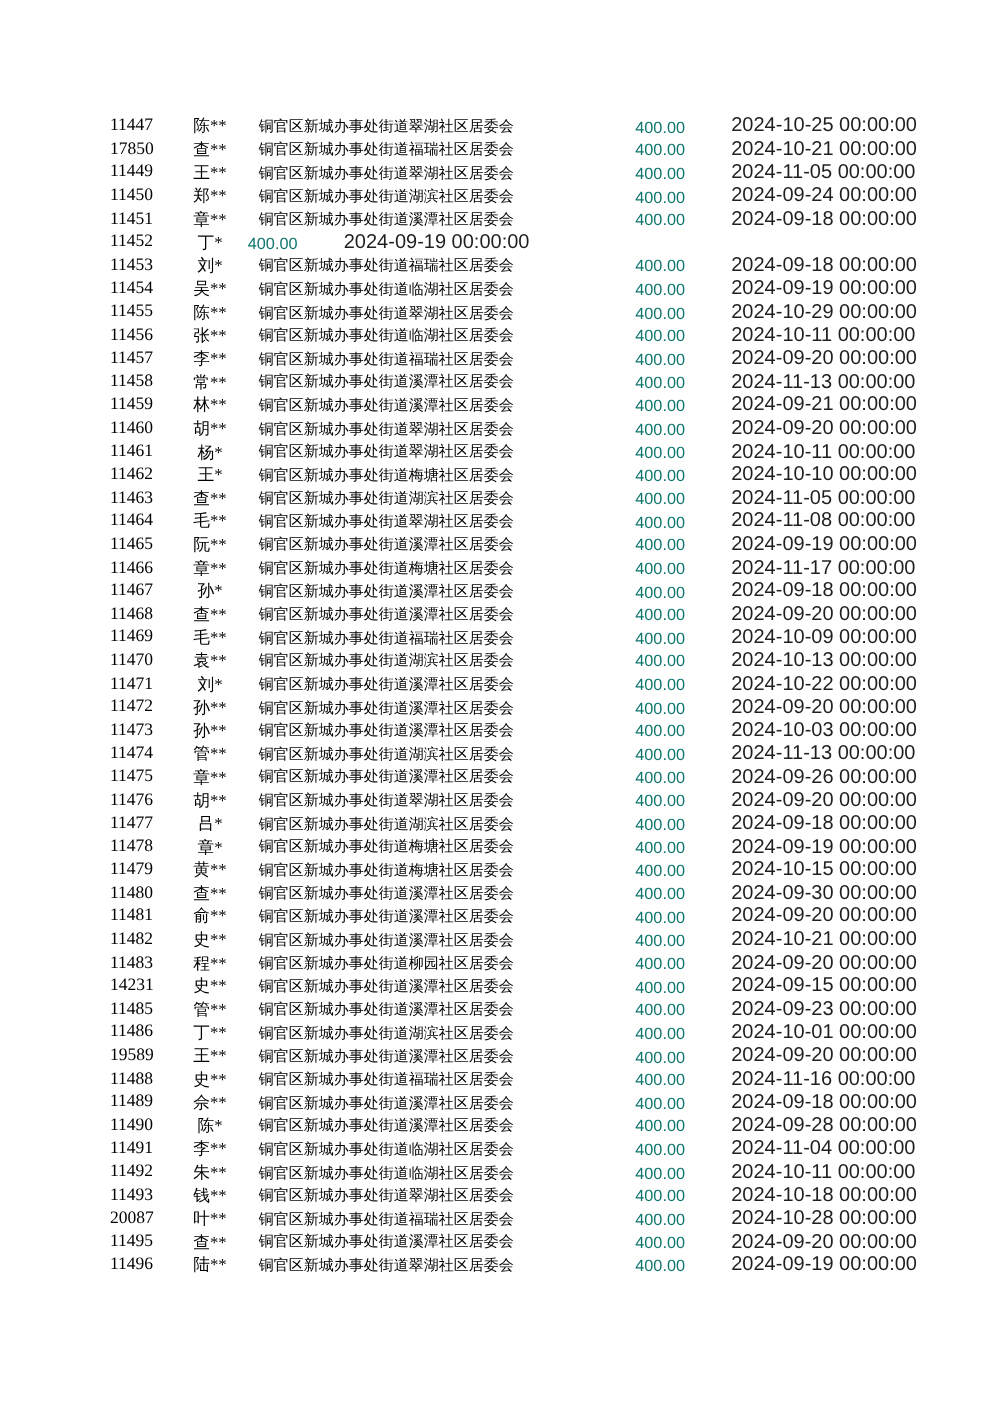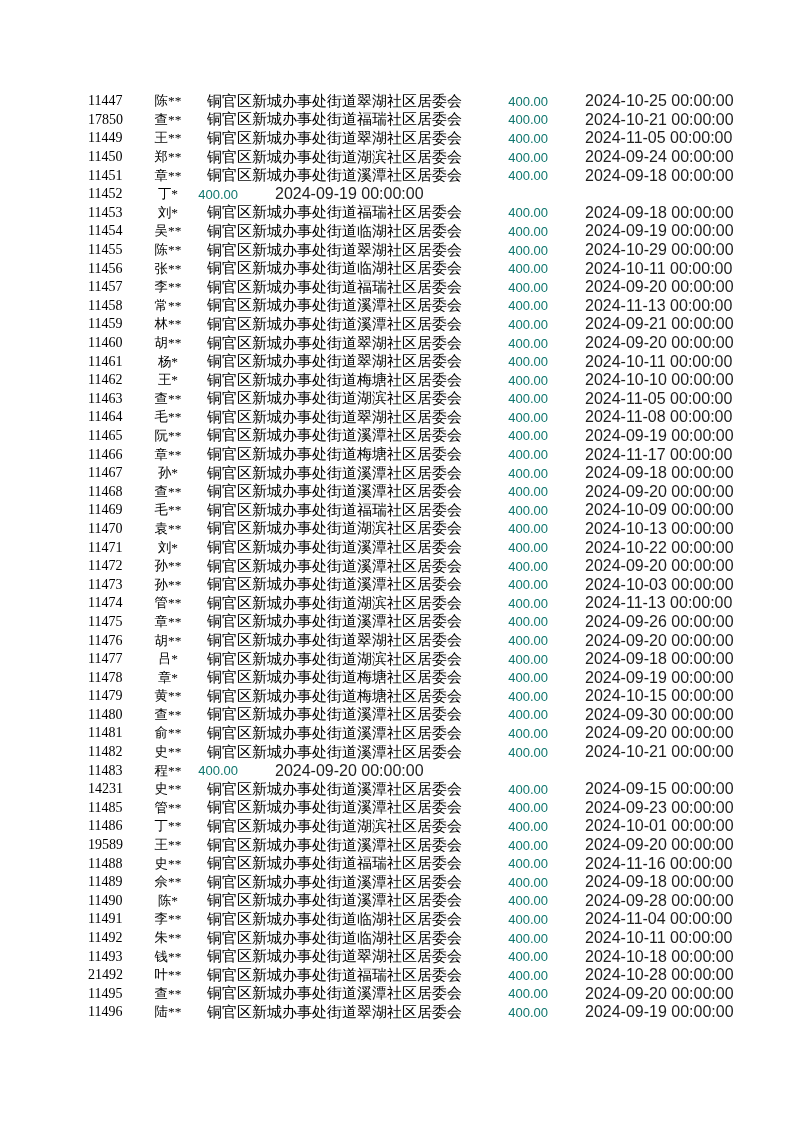--- a/index.html
+++ b/index.html
@@ -36,21 +36,21 @@
   .c-name {
     width: 60px;
     text-align: center;
     font-size: 13.4px;
     color: #000000;
     font-family: "Liberation Serif", "DejaVu Serif", serif;
   }
   .c-org {
     margin-left: 9px;
     width: 301px;
-    font-size: 15px;
+    font-size: 12px;
     color: #000000;
     font-family: "Liberation Serif", "DejaVu Serif", serif;
     overflow: visible;
   }
   .c-amount {
     width: 40px;
     text-align: right;
     font-size: 13px;
     color: #0f766e;
     font-family: "Liberation Sans", "DejaVu Sans", sans-serif;
@@ -316,20 +316,21 @@
       <div class="row">
         <span class="c-id">11482</span>
         <span class="c-name">史**</span>
         <span class="c-org">铜官区新城办事处街道溪潭社区居委会</span>
         <span class="c-amount">400.00</span>
         <span class="c-date">2024-10-21 00:00:00</span>
       </div>
       <div class="row">
         <span class="c-id">11483</span>
         <span class="c-name">程**</span>
+        <span class="c-org">铜官区新城办事处街道柳园社区居委会</span>
         <span class="c-amount">400.00</span>
         <span class="c-date">2024-09-20 00:00:00</span>
       </div>
       <div class="row">
         <span class="c-id">14231</span>
         <span class="c-name">史**</span>
         <span class="c-org">铜官区新城办事处街道溪潭社区居委会</span>
         <span class="c-amount">400.00</span>
         <span class="c-date">2024-09-15 00:00:00</span>
       </div>
@@ -390,21 +391,21 @@
         <span class="c-date">2024-10-11 00:00:00</span>
       </div>
       <div class="row">
         <span class="c-id">11493</span>
         <span class="c-name">钱**</span>
         <span class="c-org">铜官区新城办事处街道翠湖社区居委会</span>
         <span class="c-amount">400.00</span>
         <span class="c-date">2024-10-18 00:00:00</span>
       </div>
       <div class="row">
-        <span class="c-id">21492</span>
+        <span class="c-id">20087</span>
         <span class="c-name">叶**</span>
         <span class="c-org">铜官区新城办事处街道福瑞社区居委会</span>
         <span class="c-amount">400.00</span>
         <span class="c-date">2024-10-28 00:00:00</span>
       </div>
       <div class="row">
         <span class="c-id">11495</span>
         <span class="c-name">查**</span>
         <span class="c-org">铜官区新城办事处街道溪潭社区居委会</span>
         <span class="c-amount">400.00</span>

